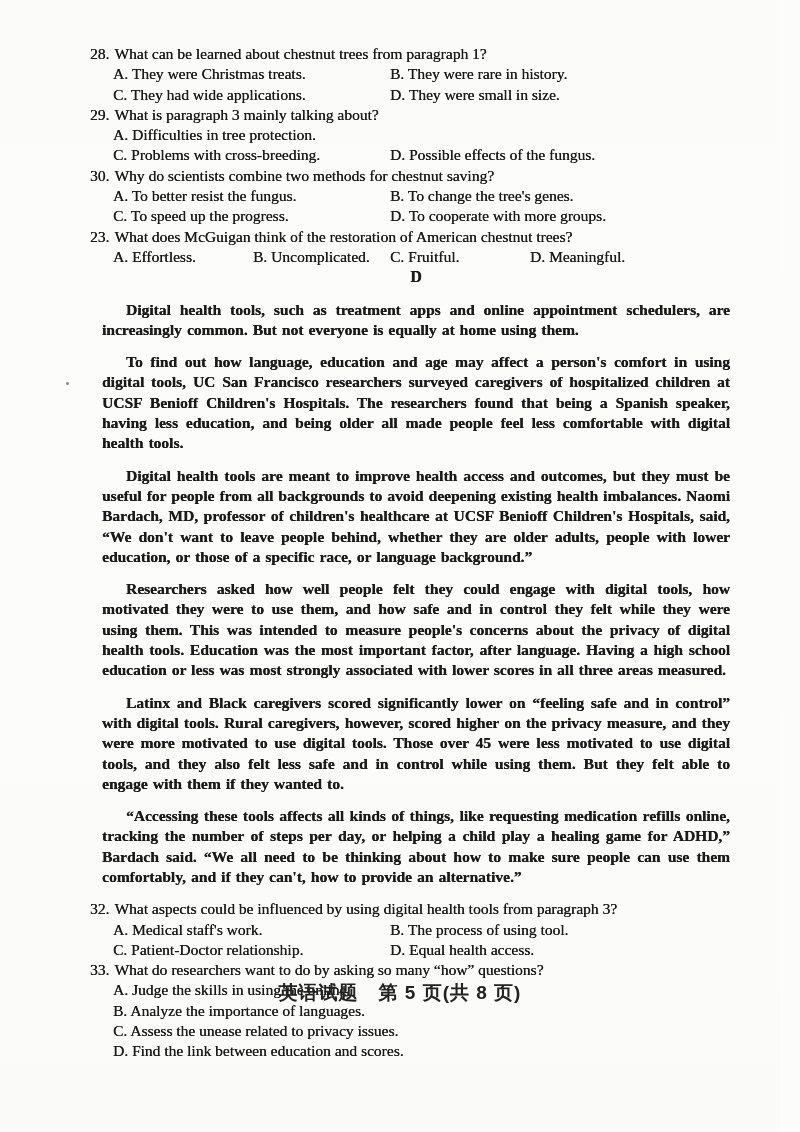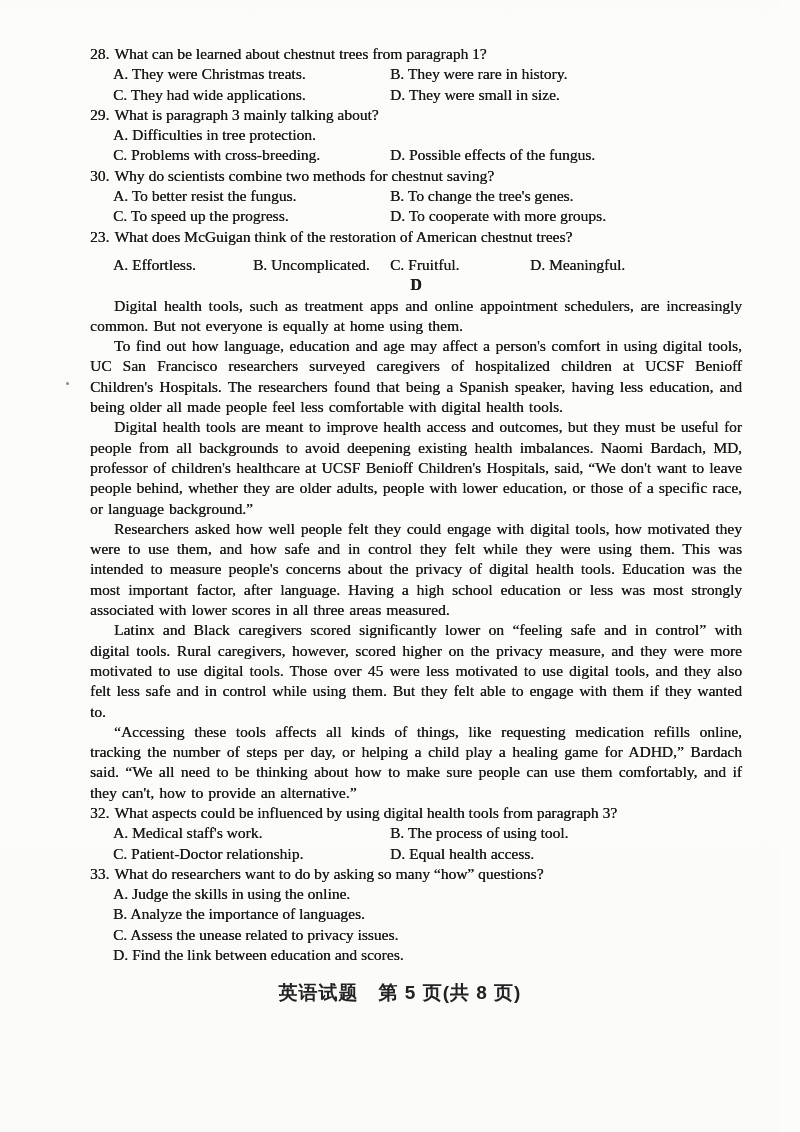--- a/index.html
+++ b/index.html
@@ -28,35 +28,35 @@
   .q-num { margin-right: 5px; }
   .opts2 {
     display: grid;
     grid-template-columns: 277px auto;
     padding-left: 23px;
   }
   .opts4 {
     display: grid;
     grid-template-columns: 140px 137px 140px auto;
     padding-left: 23px;
-    margin-top: 8px;
   }
   .opts-stack { padding-left: 23px; }
   .opts-stack .opt { display: block; }
   .section-label {
     text-align: center;
     font-weight: bold;
     font-size: 16px;
     line-height: 20.3px;
   }
   .passage p {
-    margin: 0;
+    margin: 12px;
     text-align: justify;
     text-indent: 24px;
     word-spacing: 1.2px;
+    font-weight: bold;
   }
   .footer {
     position: absolute;
     left: 0; top: 980px;
     width: 800px;
     text-align: center;
     font-family: "Liberation Sans", sans-serif;
     font-weight: bold;
     font-size: 19px;
     color: #222;

